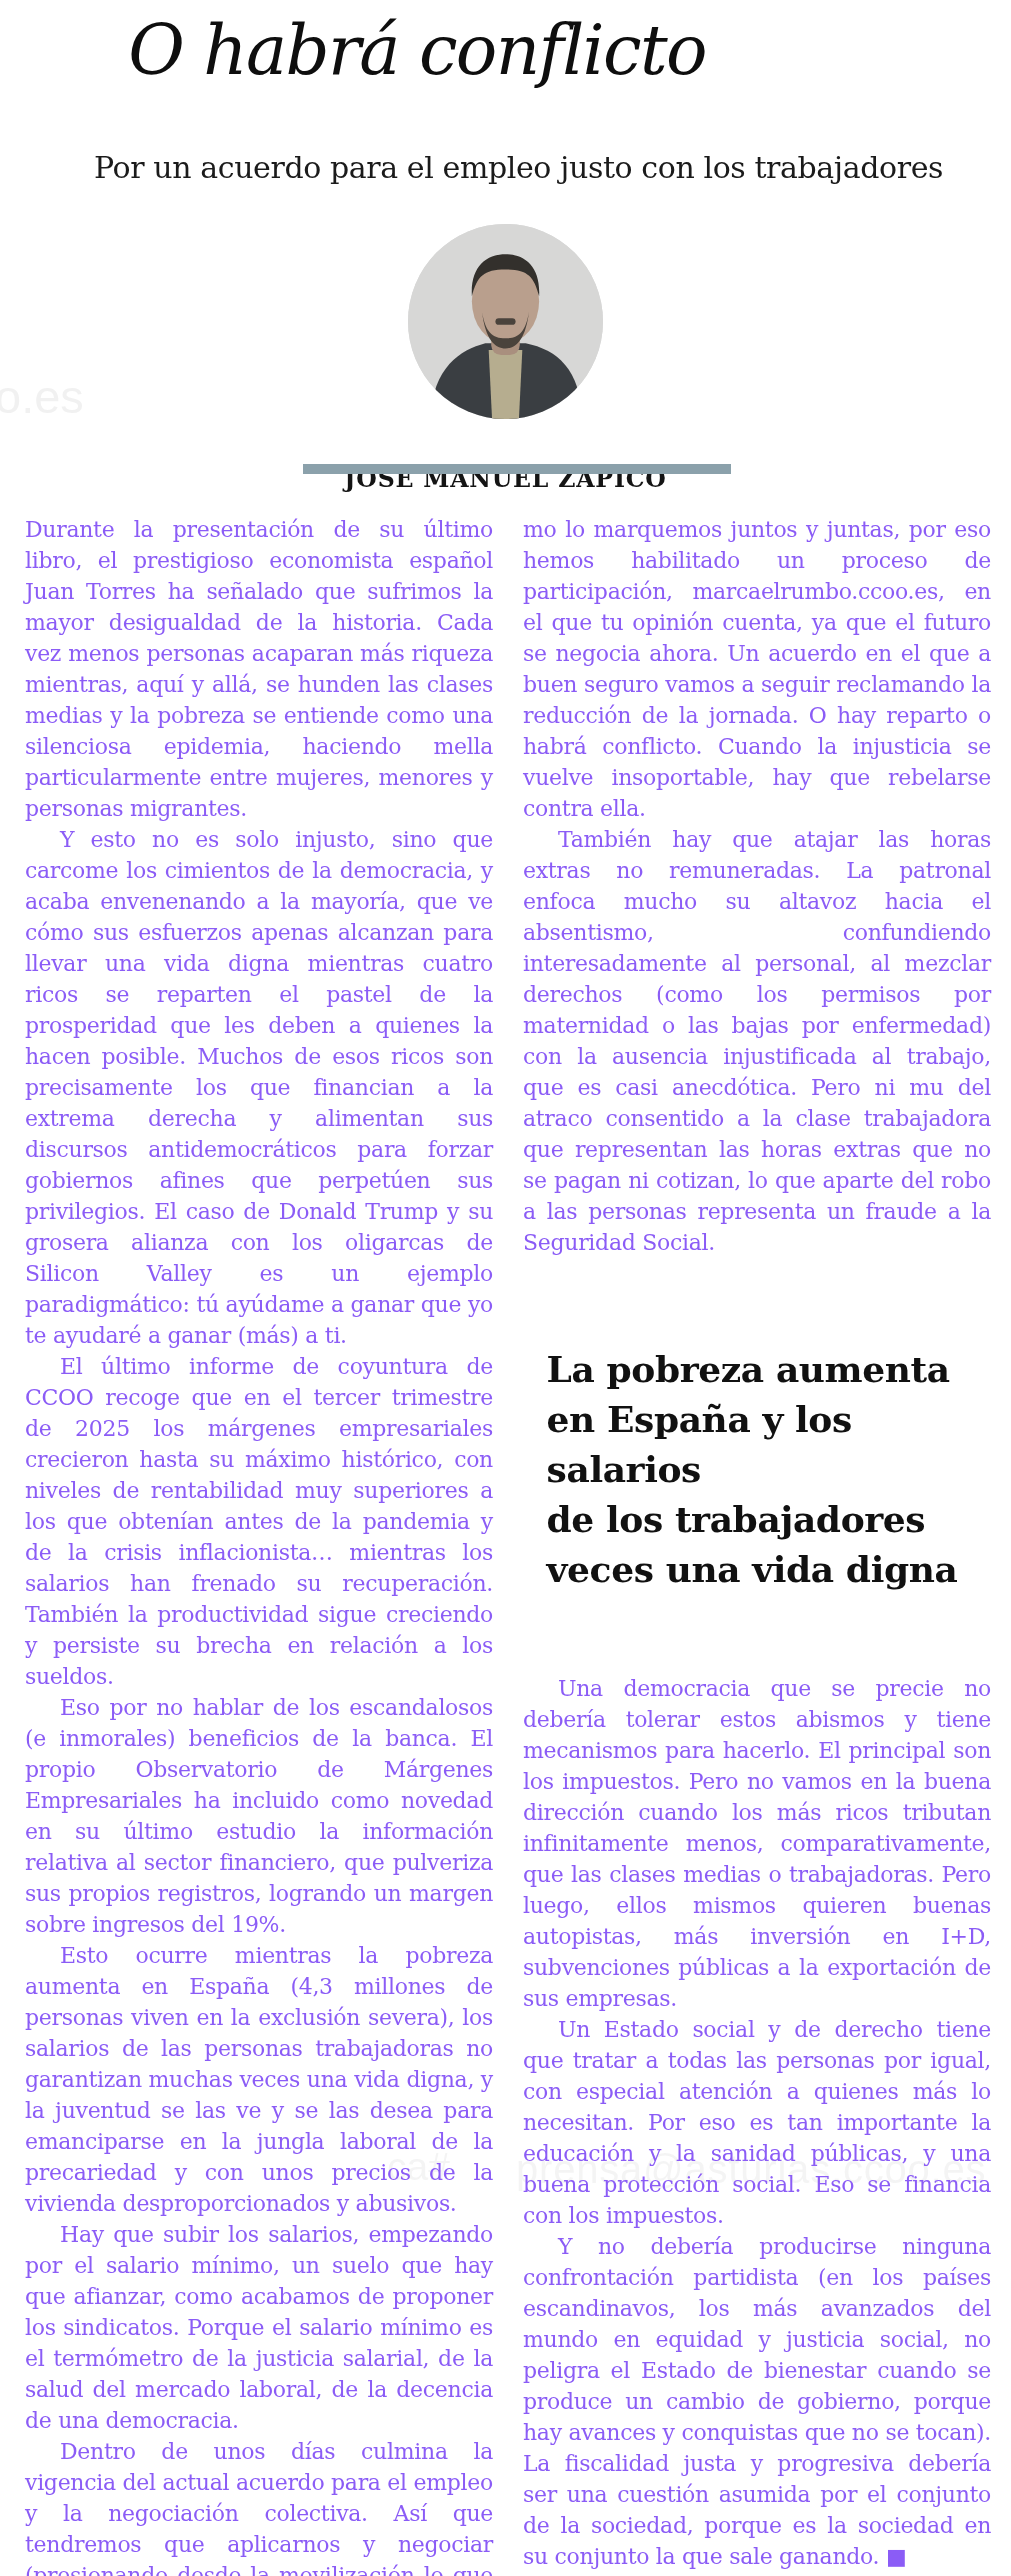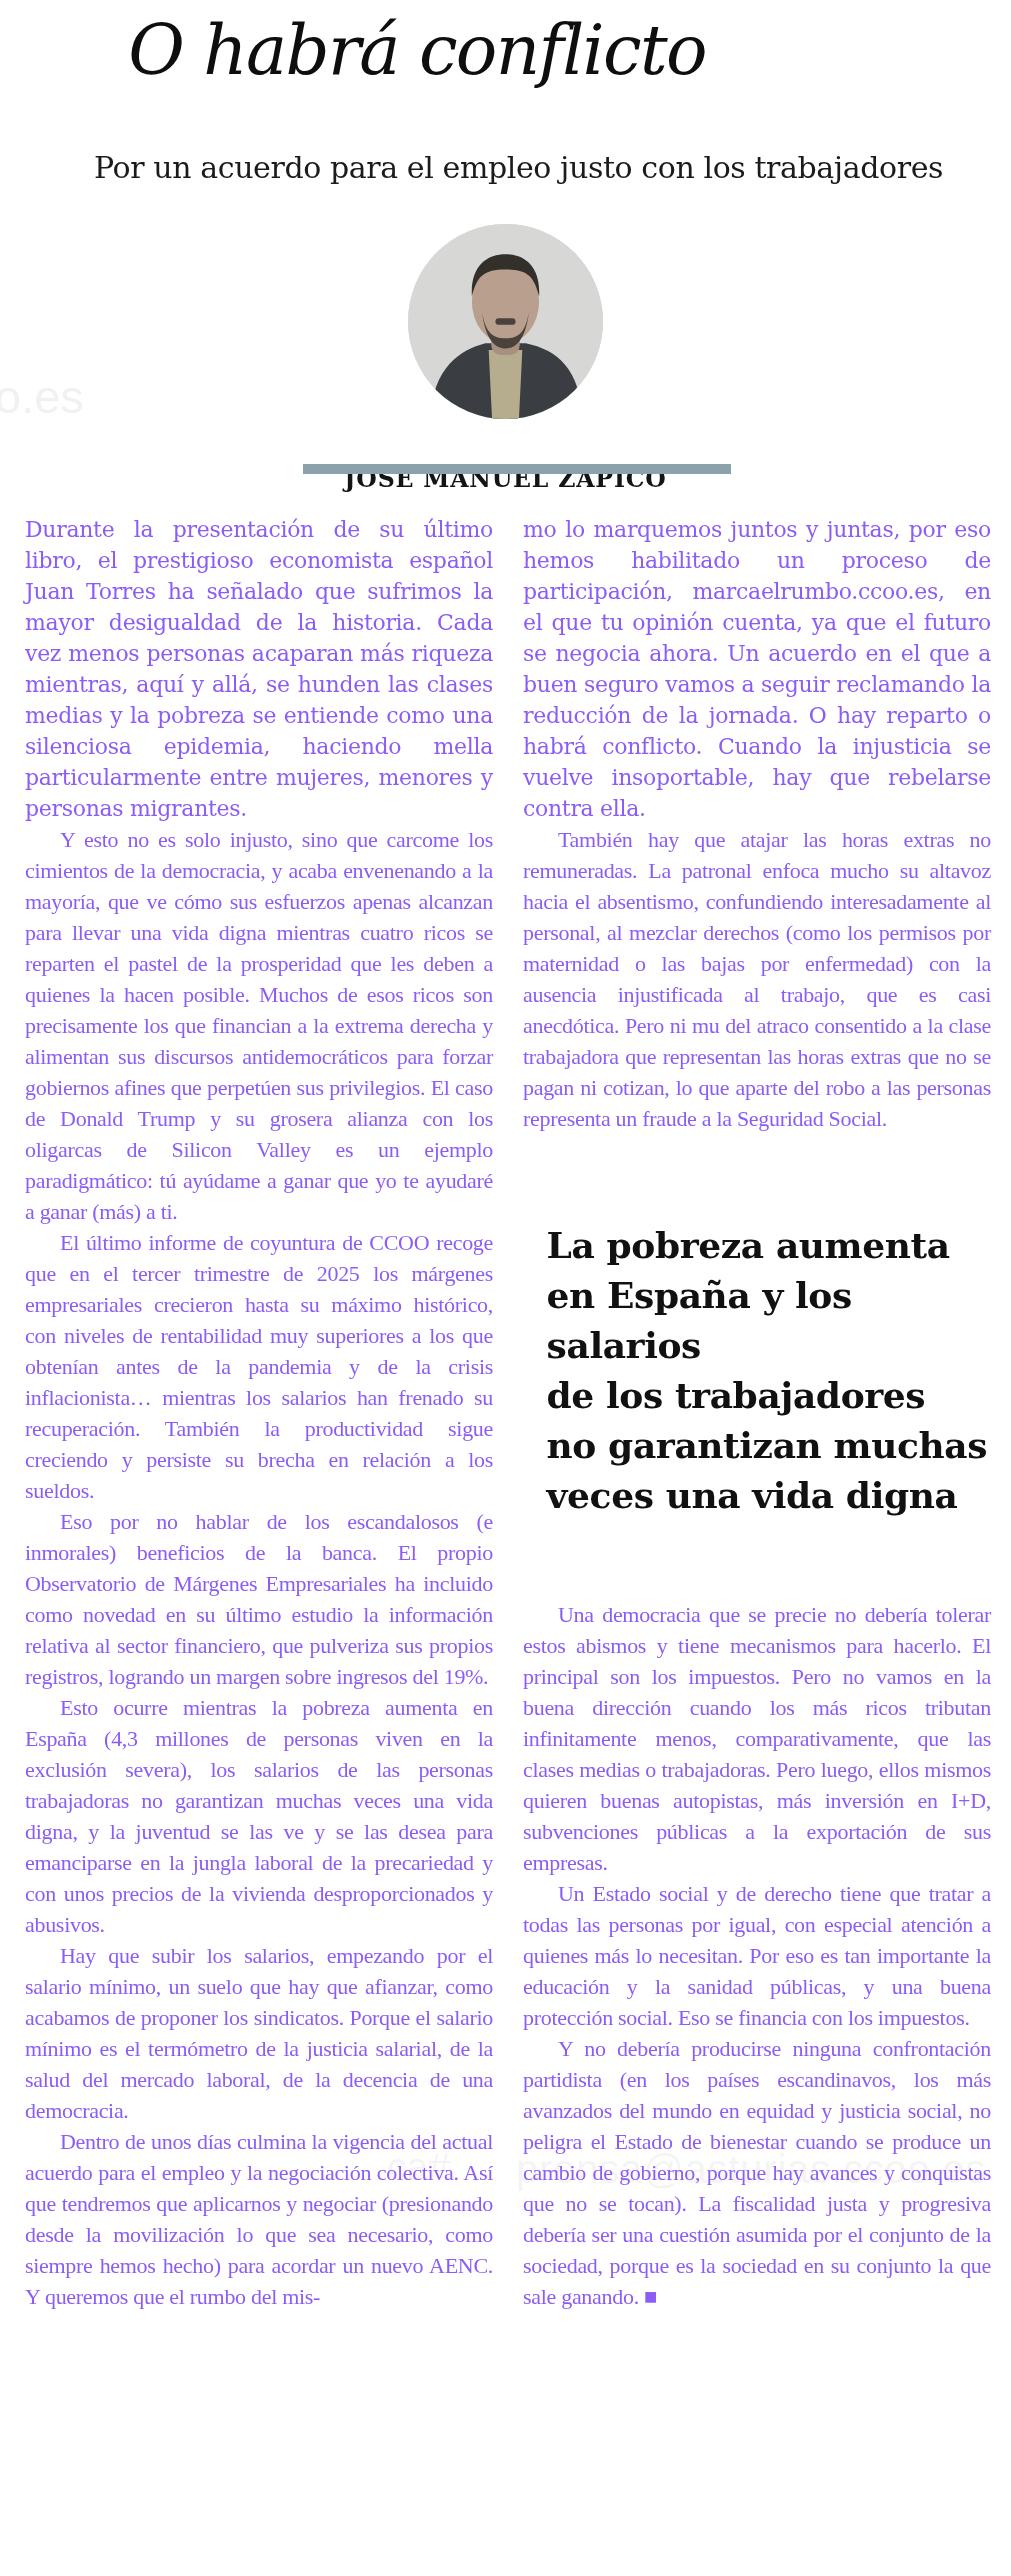--- a/index.html
+++ b/index.html
@@ -65,21 +65,21 @@
   .col{width:468px;}
   .col p{
     margin:0;
     font-size:22px;
     line-height:31px;
     text-align:justify;
     letter-spacing:-0.3px;
     color:#8b5cf6;
     hyphens:none;
   }
-  .col p.indent{text-indent:35px;font-family:Liberation Serif, serif;}
+  .col p.indent{text-indent:35px;}
   .pull-quote{
     margin:86px 0 79px 23.6px;
     font-weight:bold;
     font-size:36px;
     line-height:50px;
     color:#111111;
     letter-spacing:-0.4px;
   }
 </style>
 </head>
@@ -130,21 +130,20 @@
     </div>
 
     <div class="col">
       <p>mo lo marquemos juntos y juntas, por eso hemos habilitado un proceso de participación, marcaelrumbo.ccoo.es, en el que tu opinión cuenta, ya que el futuro se negocia ahora. Un acuerdo en el que a buen seguro vamos a seguir reclamando la reducción de la jornada. O hay reparto o habrá conflicto. Cuando la injusticia se vuelve insoportable, hay que rebelarse contra ella.</p>
       <p class="indent">También hay que atajar las horas extras no remuneradas. La patronal enfoca mucho su altavoz hacia el absentismo, confundiendo interesadamente al personal, al mezclar derechos (como los permisos por maternidad o las bajas por enfermedad) con la ausencia injustificada al trabajo, que es casi anecdótica. Pero ni mu del atraco consentido a la clase trabajadora que representan las horas extras que no se pagan ni cotizan, lo que aparte del robo a las personas representa un fraude a la Seguridad Social.</p>
 
       <div class="pull-quote">
         <div>La pobreza aumenta</div>
         <div>en España y los salarios</div>
         <div>de los trabajadores</div>
-        <div>no garantizan muchas</div>
         <div>veces una vida digna</div>
       </div>
 
       <p class="indent">Una democracia que se precie no debería tolerar estos abismos y tiene mecanismos para hacerlo. El principal son los impuestos. Pero no vamos en la buena dirección cuando los más ricos tributan infinitamente menos, comparativamente, que las clases medias o trabajadoras. Pero luego, ellos mismos quieren buenas autopistas, más inversión en I+D, subvenciones públicas a la exportación de sus empresas.</p>
       <p class="indent">Un Estado social y de derecho tiene que tratar a todas las personas por igual, con especial atención a quienes más lo necesitan. Por eso es tan importante la educación y la sanidad públicas, y una buena protección social. Eso se financia con los impuestos.</p>
       <p class="indent">Y no debería producirse ninguna confrontación partidista (en los países escandinavos, los más avanzados del mundo en equidad y justicia social, no peligra el Estado de bienestar cuando se produce un cambio de gobierno, porque hay avances y conquistas que no se tocan). La fiscalidad justa y progresiva debería ser una cuestión asumida por el conjunto de la sociedad, porque es la sociedad en su conjunto la que sale ganando. ■</p>
 
     </div>
 
   </div>

